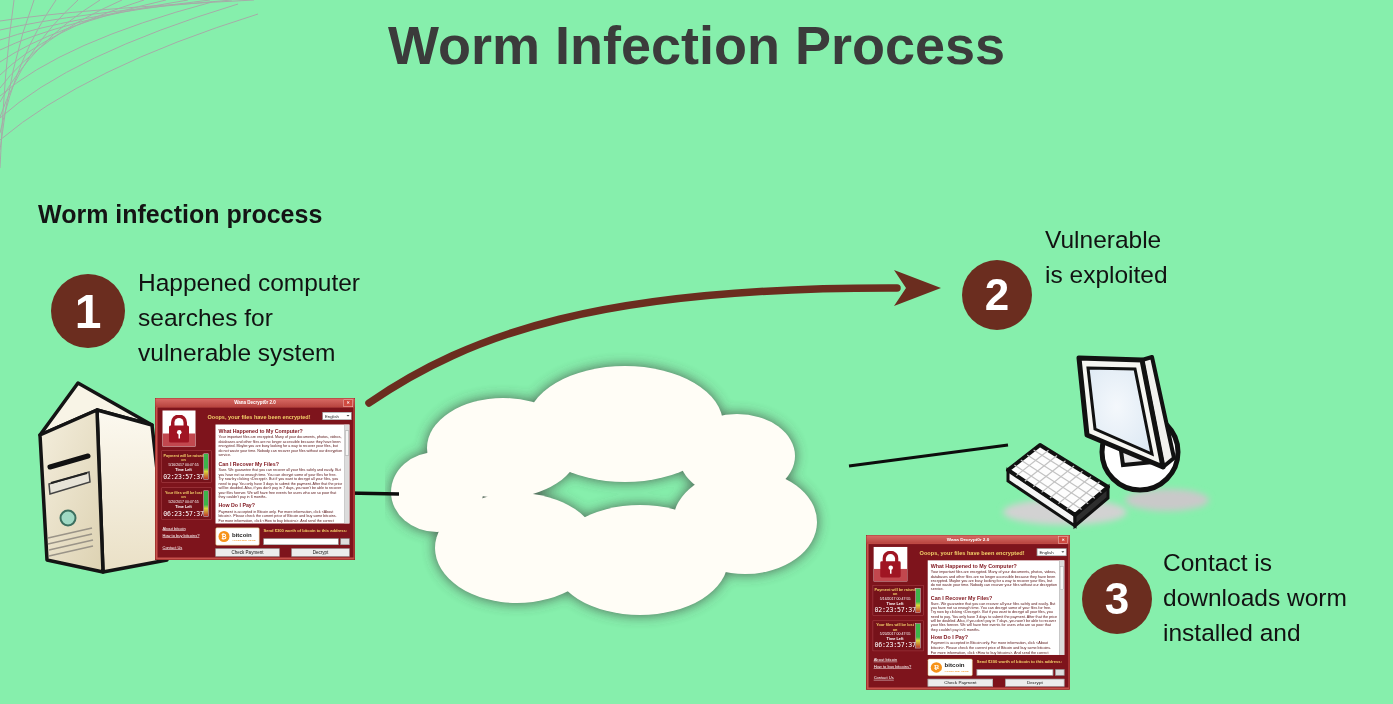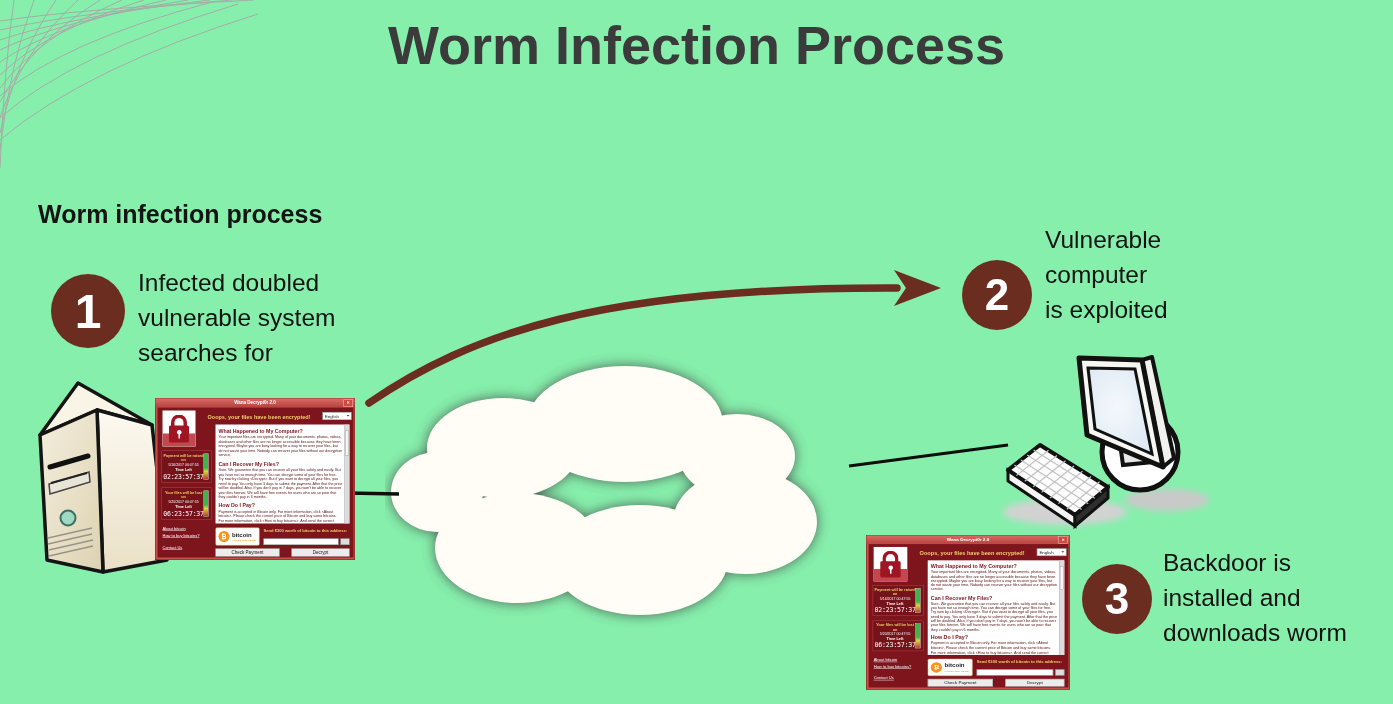--- a/index.html
+++ b/index.html
@@ -106,33 +106,32 @@
     <span>1</span>
     </div>
   <div class="badge b2">
     <span>2</span>
     </div>
   <div class="badge b3">
     <span>3</span>
     </div>
 
   <div class="step-text s1">
-    <div>Infected doubled</div>
+    <div>Happened computer</div>
+    <div>searches for</div>
     <div>vulnerable system</div>
-    <div>searches for</div>
   </div>
   <div class="step-text s2">
     <div>Vulnerable</div>
-    <div>computer</div>
     <div>is exploited</div>
   </div>
   <div class="step-text s3">
-    <div>Backdoor is</div>
+    <div>Contact is</div>
+    <div>downloads worm</div>
     <div>installed and</div>
-    <div>downloads worm</div>
   </div>
 
   <svg class="art" style="left:385px;top:352px" width="450" height="292" viewBox="0 0 450 292">
     <defs>
         <filter id="cloudBlur" x="-25%" y="-25%" width="150%" height="150%">
       <feGaussianBlur stdDeviation="6.5"></feGaussianBlur>
         </filter>
       </defs>
     <g fill="#404040" opacity="0.8" filter="url(#cloudBlur)">
       <ellipse cx="240" cy="72" rx="98" ry="58"></ellipse>

